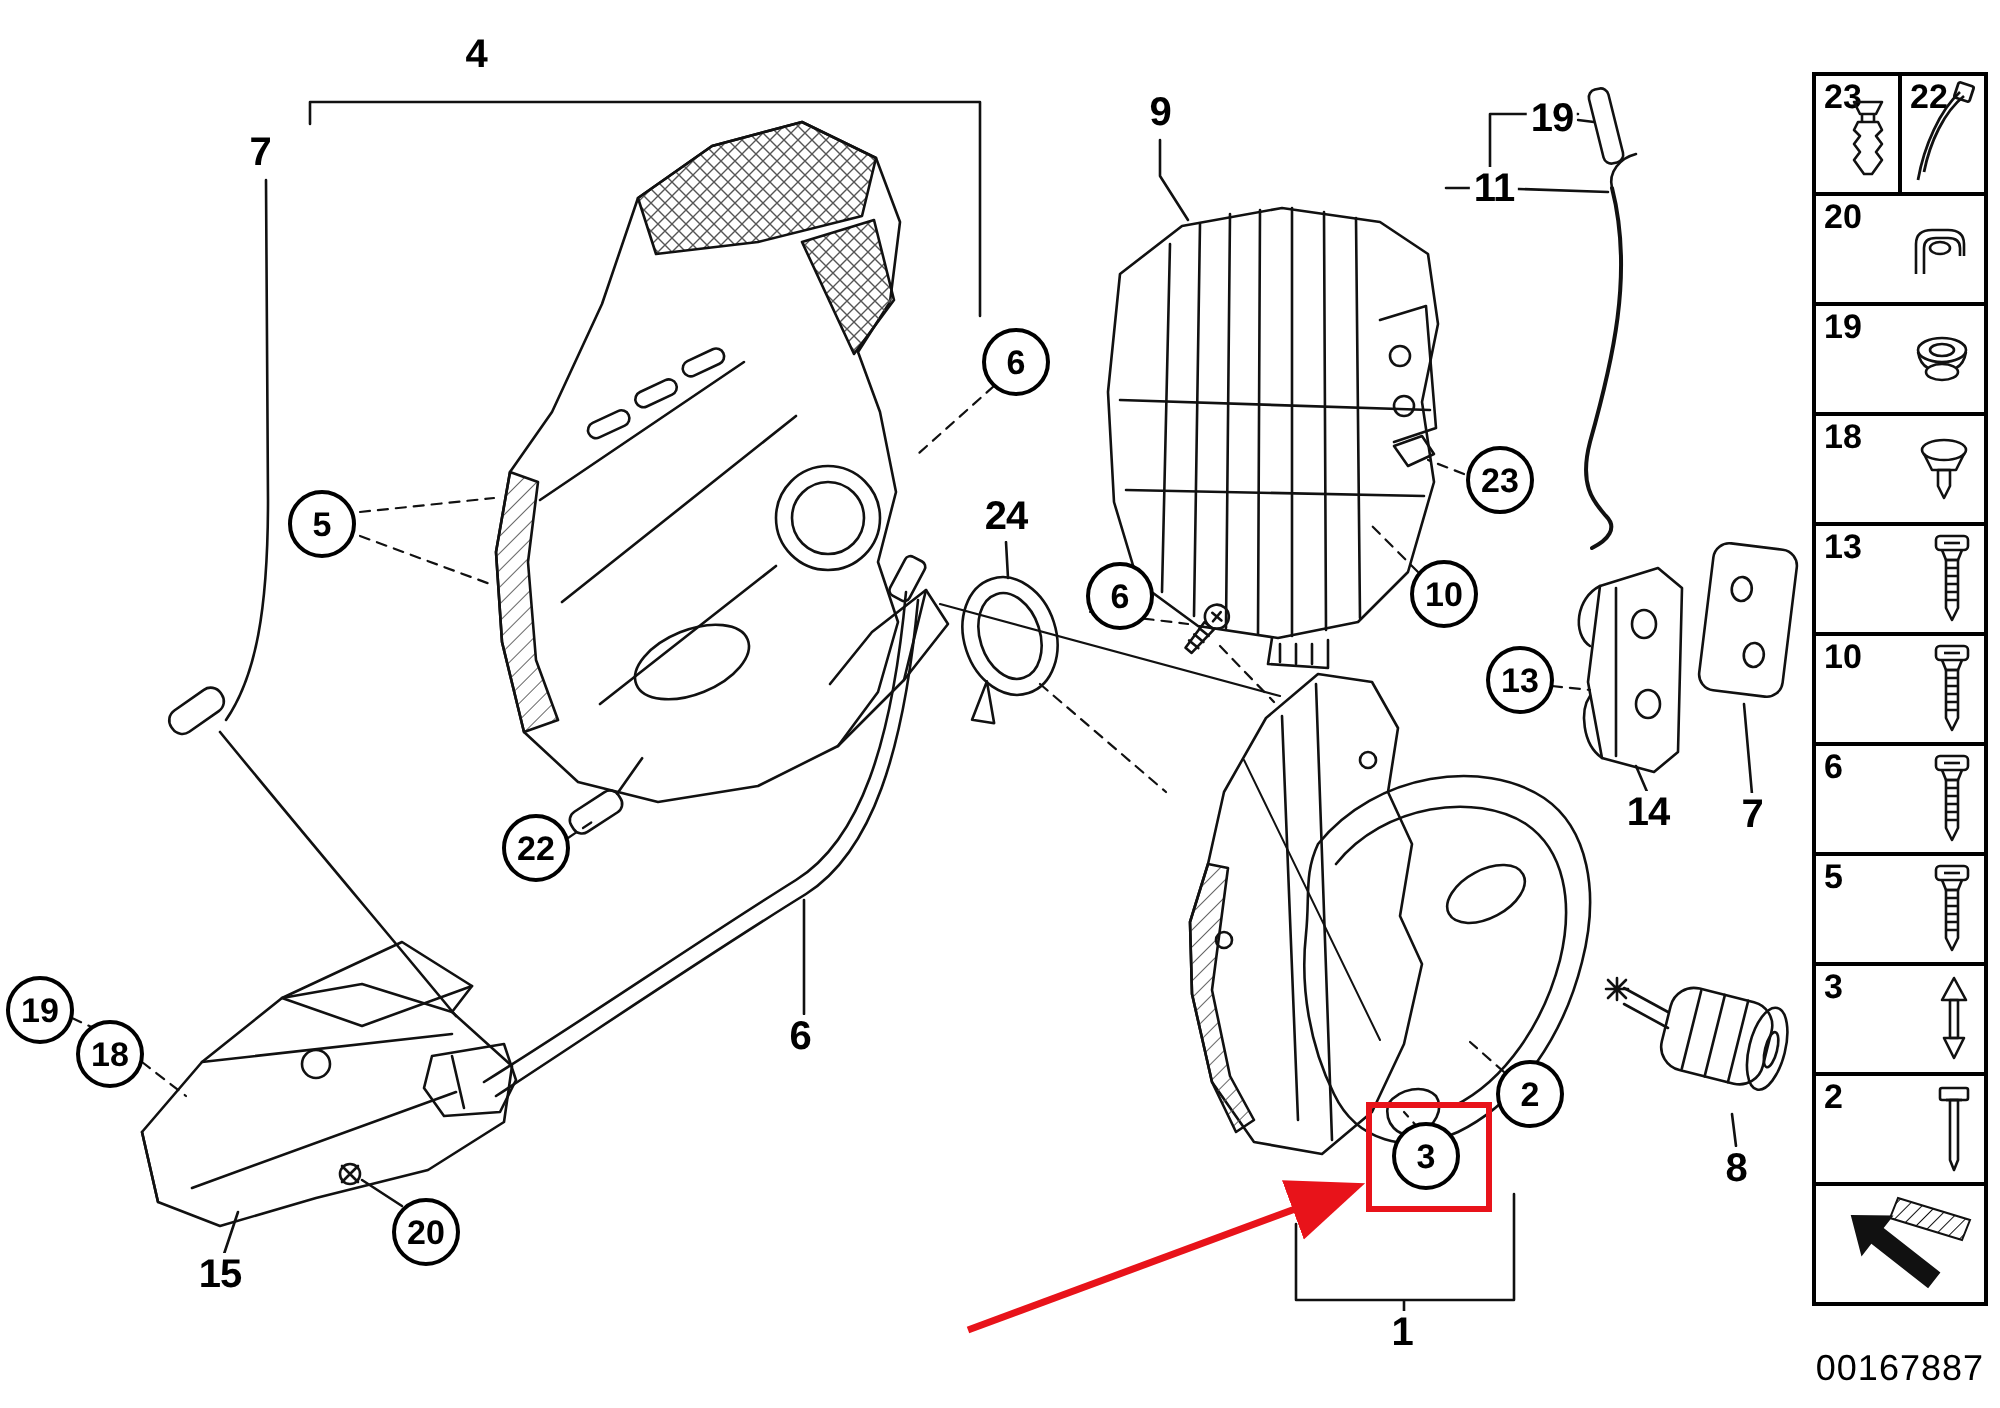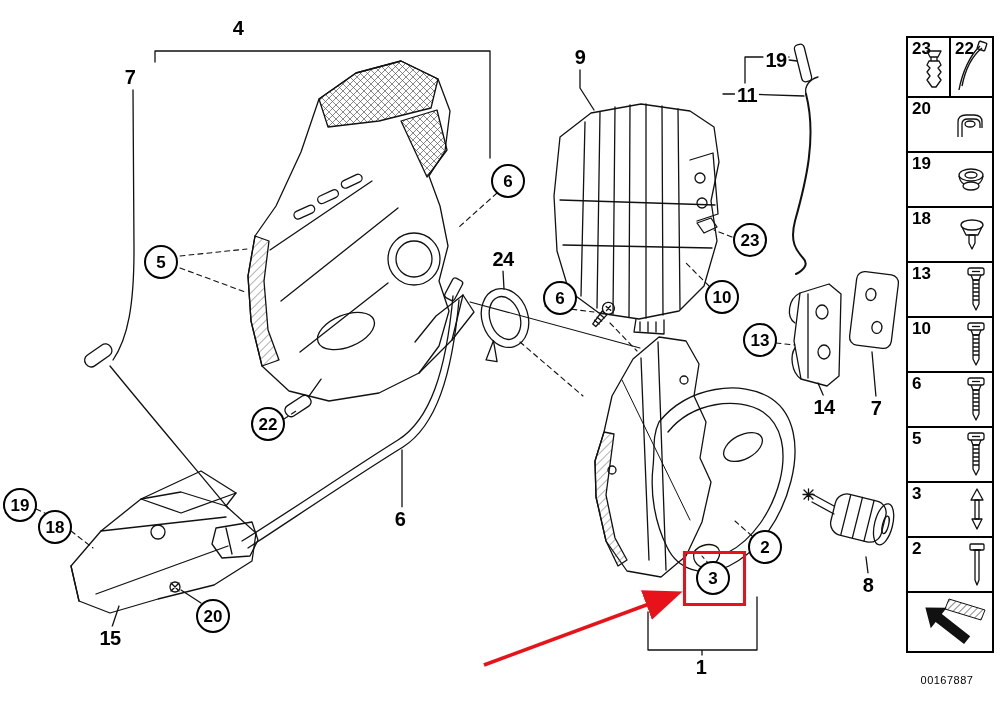--- a/index.html
+++ b/index.html
@@ -18,22 +18,22 @@
     background:#fff;z-index:4}
   .row2{display:flex;height:60px;border-bottom:2px solid #000}
   .row2 .half{flex:1;position:relative}
   .row2 .half:first-child{border-right:2px solid #000}
   .cell{position:relative;height:55px;border-bottom:2px solid #000}
   .cell:last-child{border-bottom:none}
   .arrowcell{height:58px}
   .num{position:absolute;left:4px;top:2px;font-size:17px;font-weight:bold;line-height:1.1}
   .icright{position:absolute;right:5px;top:50%;transform:translateY(-50%)}
   .icfill{position:absolute;right:2px;bottom:2px}
-  .partnum{position:absolute;left:902px;top:674px;width:90px;text-align:center;
-    font-size:11px;letter-spacing:0.5px;z-index:4}
+  .partnum{position:absolute;left:902px;top:674px;width:90px;text-align:right;
+    font-size:18px;letter-spacing:0.5px;z-index:4}
 </style>
 </head>
 <body>
 
 <div class="stage">
 
 <svg class="art" width="1000" height="704" viewBox="0 0 1000 704" xmlns="http://www.w3.org/2000/svg">
   <defs>
     <pattern id="hatch" patternUnits="userSpaceOnUse" width="6" height="6" patternTransform="rotate(45)">
       <line x1="0" y1="0" x2="0" y2="6" stroke="#555" stroke-width="0.9"></line>

